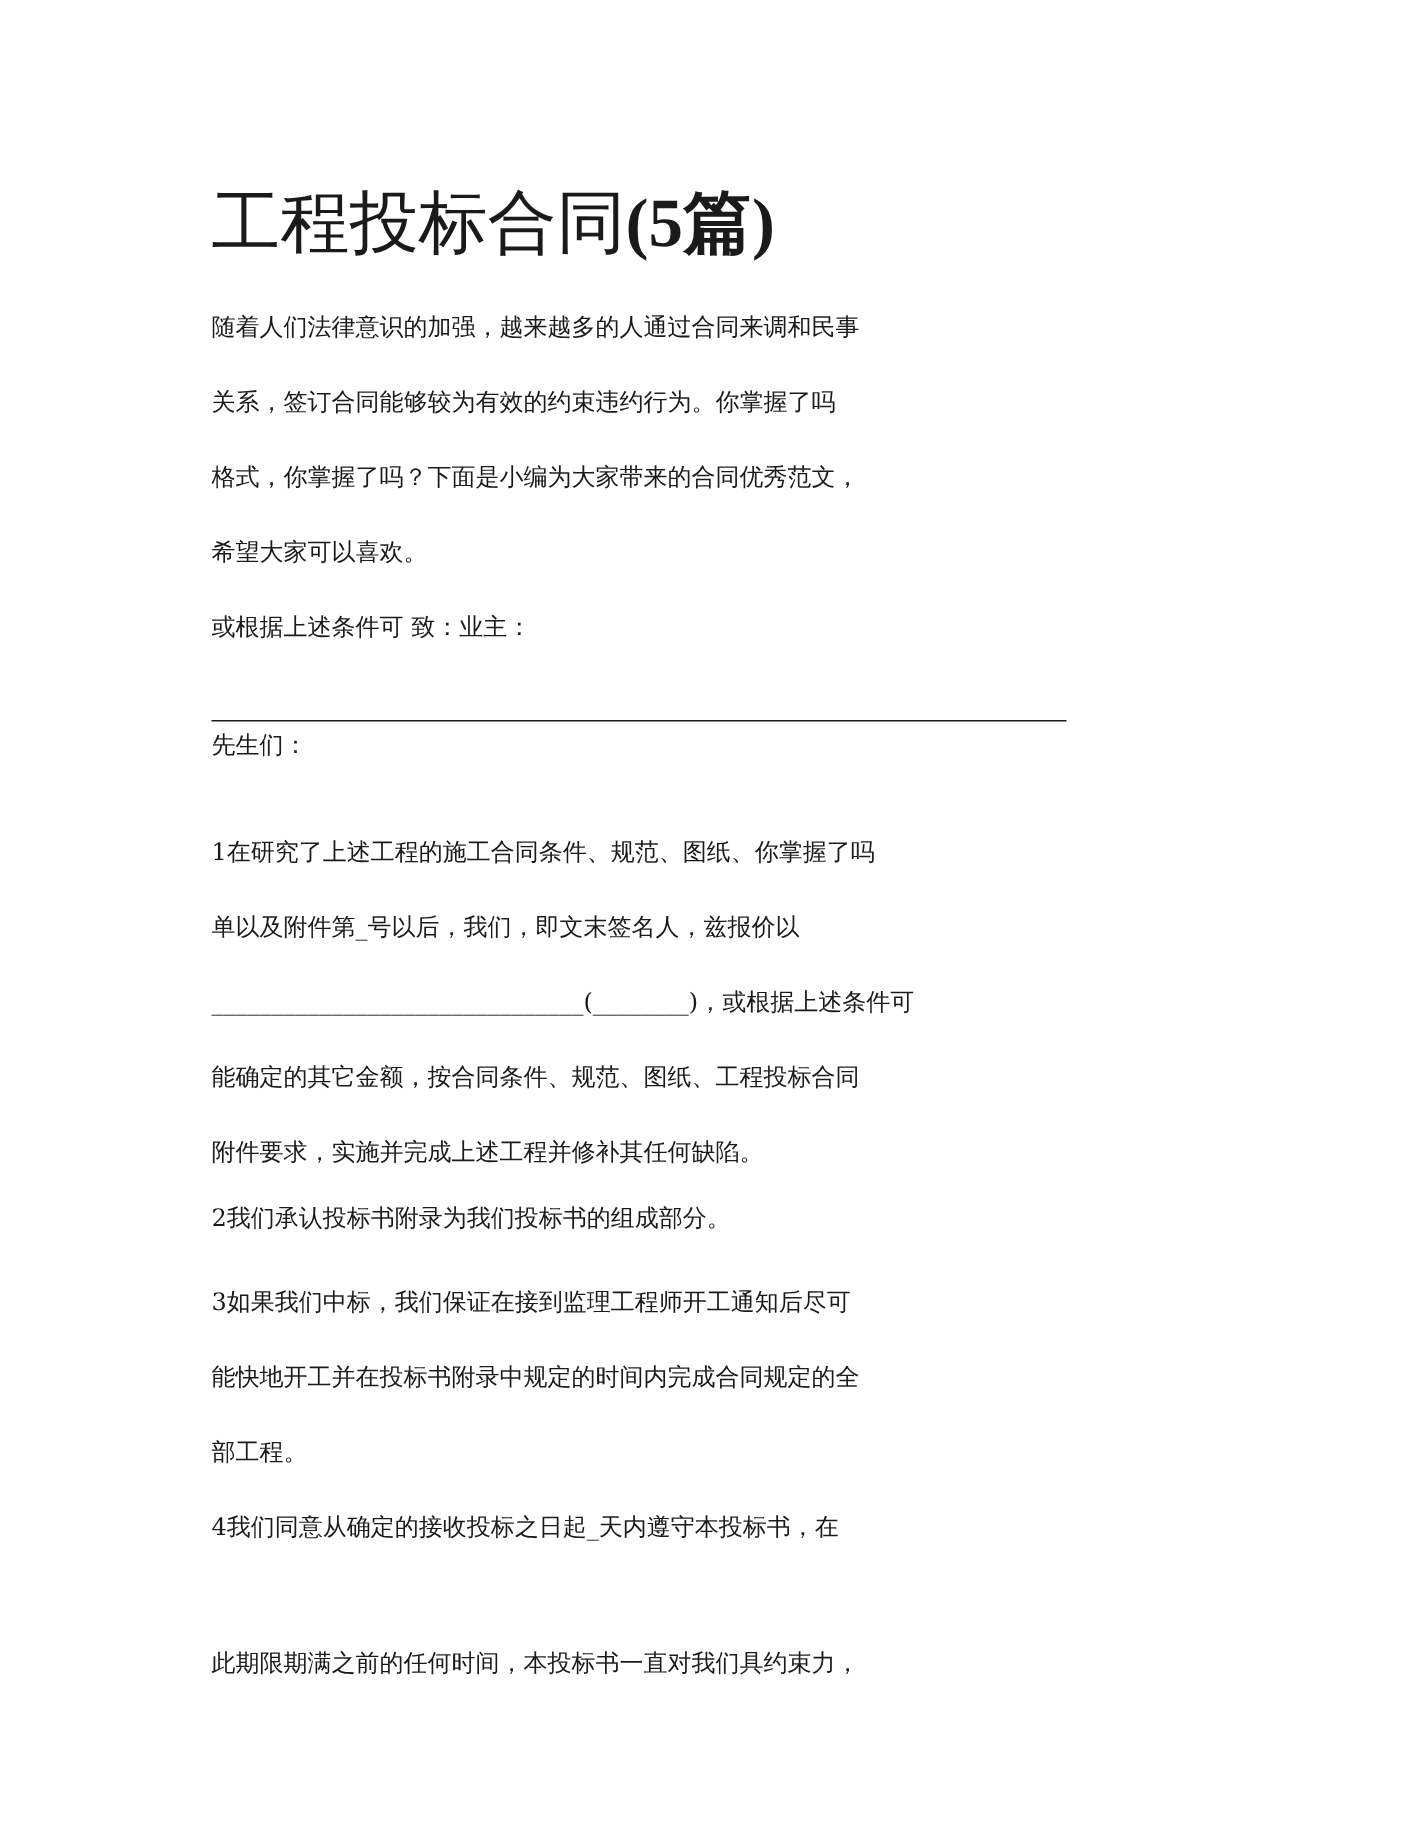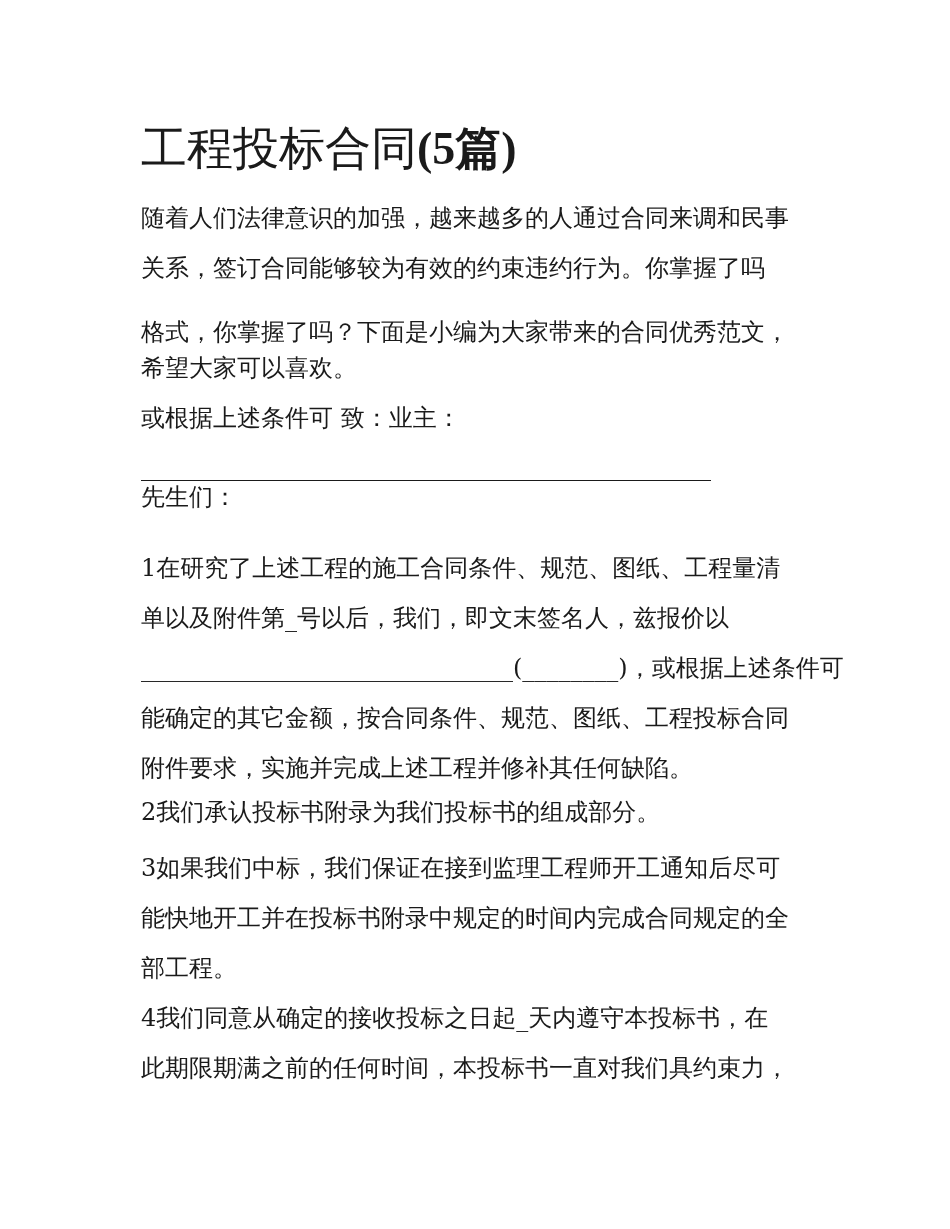--- a/index.html
+++ b/index.html
@@ -33,21 +33,21 @@
       white-space: nowrap;
       letter-spacing: 0px;
     }
     .title .paren {
       font-family: "Liberation Serif", serif;
       font-weight: bold;
     }
     .line {
       position: absolute;
       left: 141px;
-      font-size: 24px;
+      font-size: 16px;
       line-height: 32px;
       white-space: nowrap;
       margin: 0;
       text-align: right;
     }
     .blank-line {
       position: absolute;
       left: 141px;
       height: 0;
       border-bottom: 1.5px solid #1a1a1a;
@@ -55,30 +55,30 @@
   </style>
 </head>
 <body>
 
 <div class="page">
   <h1 class="title"><span>工程投标合同</span><span class="paren">(5篇)</span></h1>
 
   <div id="body-lines">
     <p class="line" style="top:202px">随着人们法律意识的加强，越来越多的人通过合同来调和民事</p>
     <p class="line" style="top:252px">关系，签订合同能够较为有效的约束违约行为。你掌握了吗</p>
-    <p class="line" style="top:316px">格式，你掌握了吗？下面是小编为大家带来的合同优秀范文，</p>
+    <p class="line" style="top:302px">格式，你掌握了吗？下面是小编为大家带来的合同优秀范文，</p>
     <p class="line" style="top:352px">希望大家可以喜欢。</p>
     <p class="line" style="top:402px">或根据上述条件可 致：业主：</p>
     <div class="blank-line" style="top:480px; width:570px;"></div>
     <p class="line" style="top:481px">先生们：</p>
-    <p class="line" style="top:552px">1在研究了上述工程的施工合同条件、规范、图纸、工程量清</p>
+    <p class="line" style="top:552px">1在研究了上述工程的施工合同条件、规范、图纸、你掌握了吗</p>
     <p class="line" style="top:602px">单以及附件第_号以后，我们，即文末签名人，兹报价以</p>
     <p class="line" style="top:652px">_______________________________(________)，或根据上述条件可</p>
     <p class="line" style="top:702px">能确定的其它金额，按合同条件、规范、图纸、工程投标合同</p>
     <p class="line" style="top:752px">附件要求，实施并完成上述工程并修补其任何缺陷。</p>
     <p class="line" style="top:796px">2我们承认投标书附录为我们投标书的组成部分。</p>
     <p class="line" style="top:852px">3如果我们中标，我们保证在接到监理工程师开工通知后尽可</p>
     <p class="line" style="top:902px">能快地开工并在投标书附录中规定的时间内完成合同规定的全</p>
     <p class="line" style="top:952px">部工程。</p>
     <p class="line" style="top:1002px">4我们同意从确定的接收投标之日起_天内遵守本投标书，在</p>
-    <p class="line" style="top:1052px">此期限期满之前的任何时间，本投标书一直对我们具约束力，</p>
+    <p class="line" style="top:1093px">此期限期满之前的任何时间，本投标书一直对我们具约束力，</p>
   </div>
 </div>
 
 </body></html>

